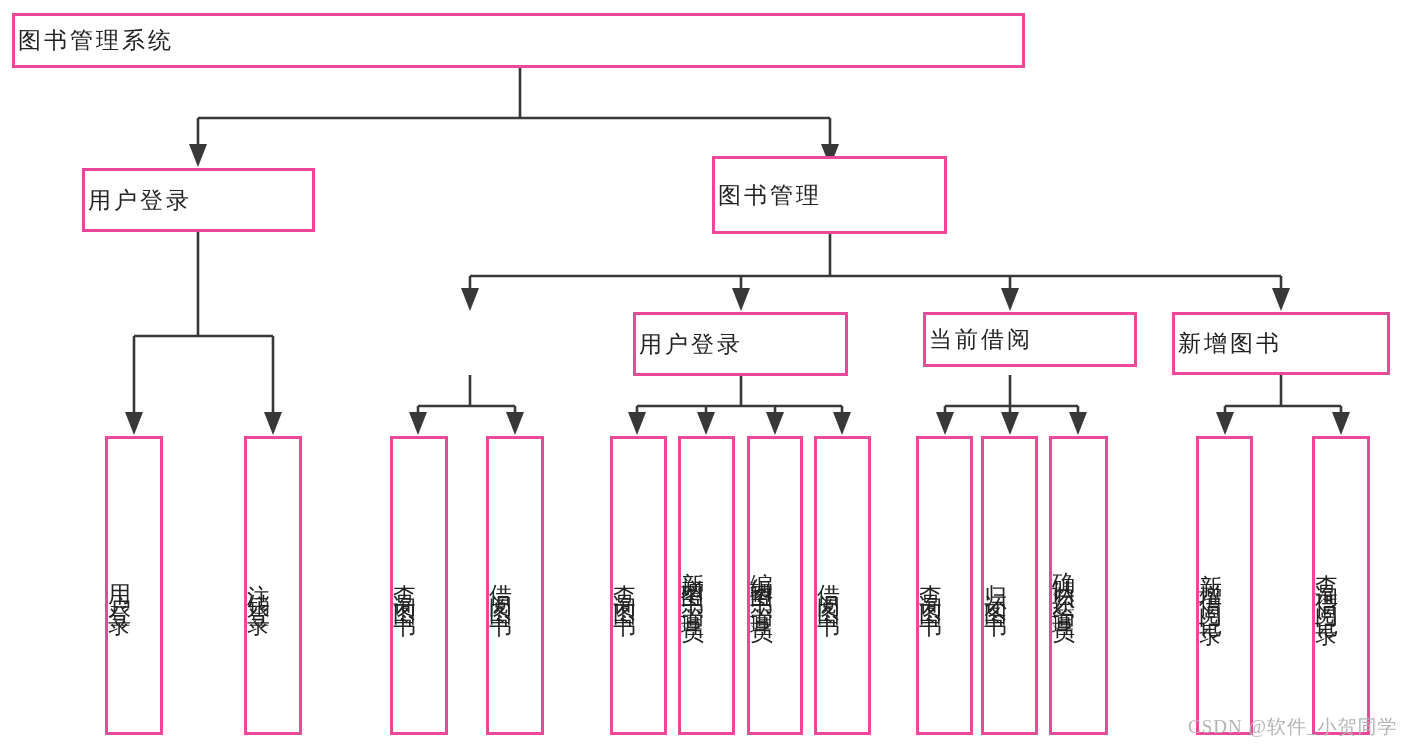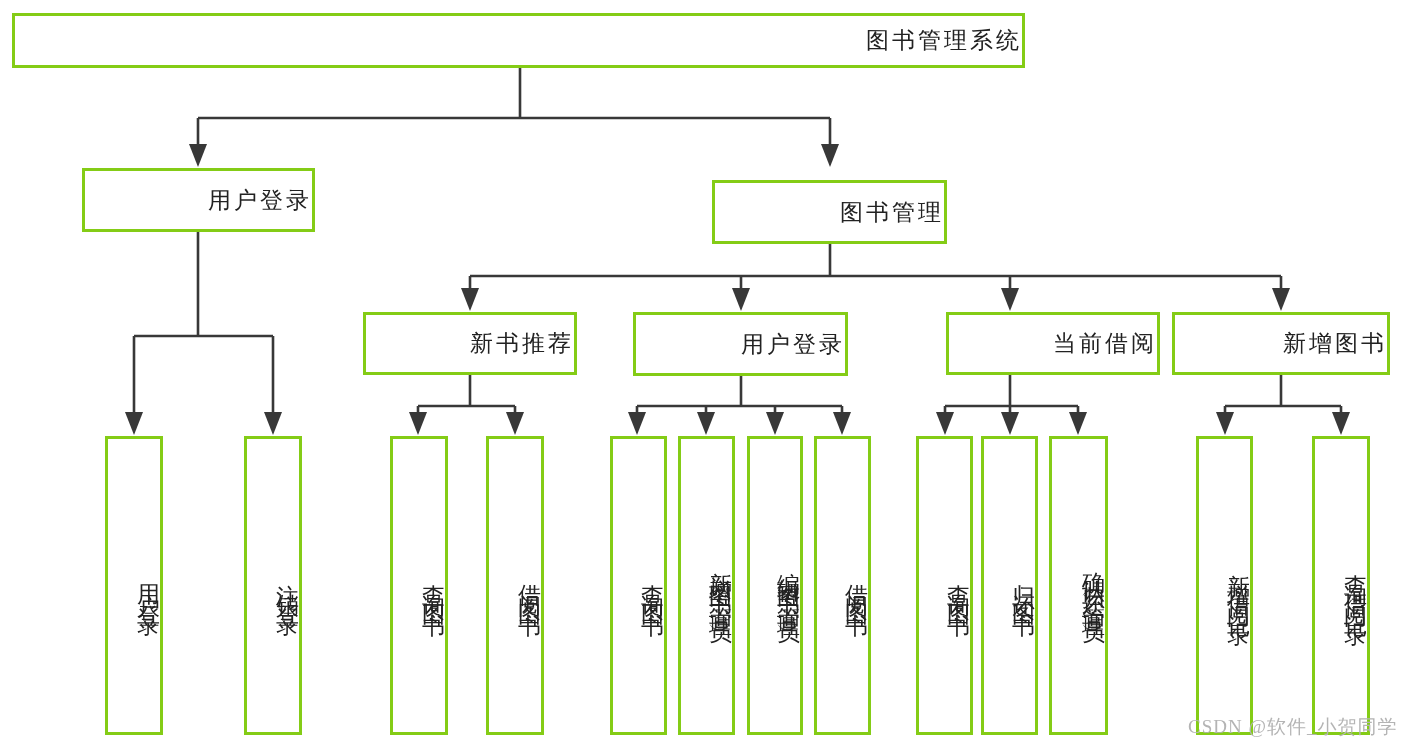--- a/index.html
+++ b/index.html
@@ -3,22 +3,22 @@
 <meta charset="utf-8">
 <style>
   html,body { margin:0; padding:0; background:#ffffff; }
   .stage {
     position:relative; width:1405px; height:747px;
     background:#ffffff; overflow:hidden;
     font-family:"Liberation Serif","DejaVu Serif",serif;
   }
   .box {
     position:absolute; box-sizing:border-box;
-    border:3px solid #84cc16; background:#ffffff;
-    display:flex; align-items:center; justify-content:flex-end;
+    border:3px solid #ec4899; background:#ffffff;
+    display:flex; align-items:center; justify-content:flex-start;
     color:#222222;
   }
   .h-box { font-size:23px; }
   .h-box .lbl { letter-spacing:3px; text-indent:3px; white-space:nowrap; }
   .v-box { font-size:23px; }
   .v-box .lbl {
     writing-mode:vertical-rl; text-orientation:mixed;
     letter-spacing:10px; line-height:1; white-space:nowrap;
   }
   .v-box.long .lbl { letter-spacing:7px; }
@@ -74,31 +74,28 @@
     </g>
   </svg>
 
   <div class="box h-box" style="left:12px;top:13px;width:1013px;height:55px">
     <span class="lbl">图书管理系统</span>
   </div>
 
   <div class="box h-box" style="left:82px;top:168px;width:233px;height:64px">
     <span class="lbl">用户登录</span>
   </div>
-  <div class="box h-box" style="left:712px;top:180px;width:235px;height:64px">
+  <div class="box h-box" style="left:712px;top:156px;width:235px;height:78px">
     <span class="lbl">图书管理</span>
   </div>
 
-  <div class="box h-box" style="left:363px;top:312px;width:214px;height:63px">
-    <span class="lbl">新书推荐</span>
-  </div>
   <div class="box h-box" style="left:633px;top:312px;width:215px;height:64px">
     <span class="lbl">用户登录</span>
   </div>
-  <div class="box h-box" style="left:946px;top:312px;width:214px;height:63px">
+  <div class="box h-box" style="left:923px;top:312px;width:214px;height:55px">
     <span class="lbl">当前借阅</span>
   </div>
   <div class="box h-box" style="left:1172px;top:312px;width:218px;height:63px">
     <span class="lbl">新增图书</span>
   </div>
 
   <div class="box v-box" style="left:105px;top:436px;width:58px;height:299px">
     <span class="lbl">用户登录</span>
   </div>
   <div class="box v-box" style="left:244px;top:436px;width:58px;height:299px">

